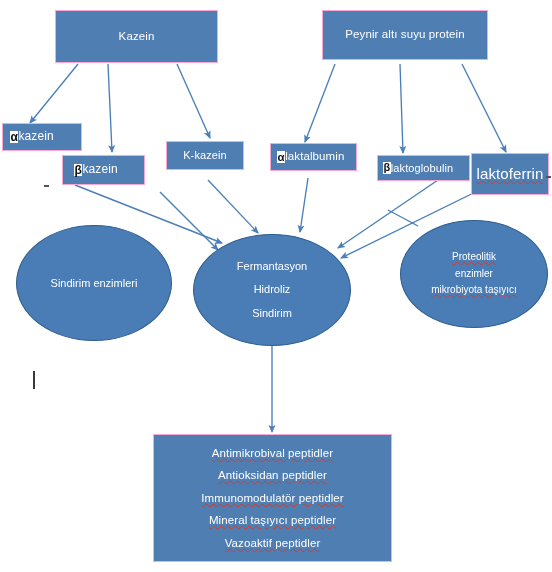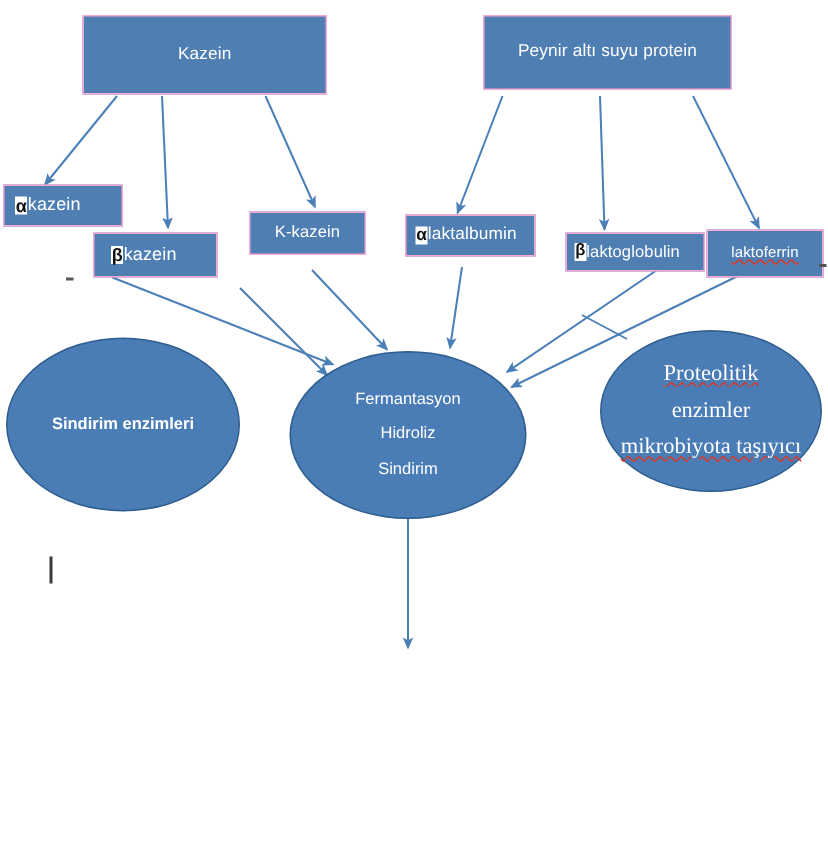--- a/index.html
+++ b/index.html
@@ -121,38 +121,45 @@
   <div class="node" style="left:270px;top:143px;width:87px;height:28px;font-size:11.5px;justify-content:flex-start;padding-left:6px;">
     <span class="sym">α</span>
       <span>laktalbumin</span>
   </div>
 
   <div class="node" style="left:377px;top:155px;width:93px;height:26px;font-size:11px;justify-content:flex-start;padding-left:5px;">
     <span class="sym">β</span>
       <span>laktoglobulin</span>
   </div>
 
-  <div class="node" style="left:471px;top:153px;width:78px;height:32px;font-size:10px;">
+  <div class="node" style="left:471px;top:153px;width:78px;height:42px;font-size:15px;">
     <span class="sp">laktoferrin</span>
   </div>
 
-  <div class="ellipse" style="left:4px;top:225px;width:156px;height:116px;font-size:11px;font-weight:bold;">
+  <div class="ellipse" style="left:16px;top:225px;width:156px;height:116px;font-size:11px;">
     <span class="el-line">Sindirim enzimleri</span>
   </div>
 
   <div class="ellipse" style="left:193px;top:234px;width:158px;height:112px;font-size:11px;line-height:2.1;">
     <span class="el-line">Fermantasyon</span>
     <span class="el-line">Hidroliz</span>
     <span class="el-line">Sindirim</span>
   </div>
 
-  <div class="ellipse" style="left:400px;top:220px;width:148px;height:108px;font-size:15px;line-height:1.65;font-family:Liberation Serif, serif;">
+  <div class="ellipse" style="left:400px;top:220px;width:148px;height:108px;font-size:10px;line-height:1.65;">
     <span class="el-line sp">Proteolitik</span>
     <span class="el-line">enzimler</span>
     <span class="el-line sp">mikrobiyota taşıyıcı</span>
   </div>
 
+  <div class="node" style="left:153px;top:434px;width:239px;height:128px;flex-direction:column;font-size:11.5px;line-height:1.95;">
+    <span class="el-line sp">Antimikrobival peptidler</span>
+    <span class="el-line sp">Antioksidan peptidler</span>
+    <span class="el-line sp">Immunomodulatör peptidler</span>
+    <span class="el-line sp">Mineral taşıyıcı peptidler</span>
+    <span class="el-line sp">Vazoaktif peptidler</span>
+  </div>
 
   <div class="caret" style="left:33px;top:371px;height:18px;"></div>
   <div style="position:absolute;left:44px;top:185px;width:5px;height:1.5px;background:#555;"></div>
   <div style="position:absolute;left:546px;top:176px;width:5px;height:1.5px;background:#555;"></div>
 
 </div>
 
 </body></html>

